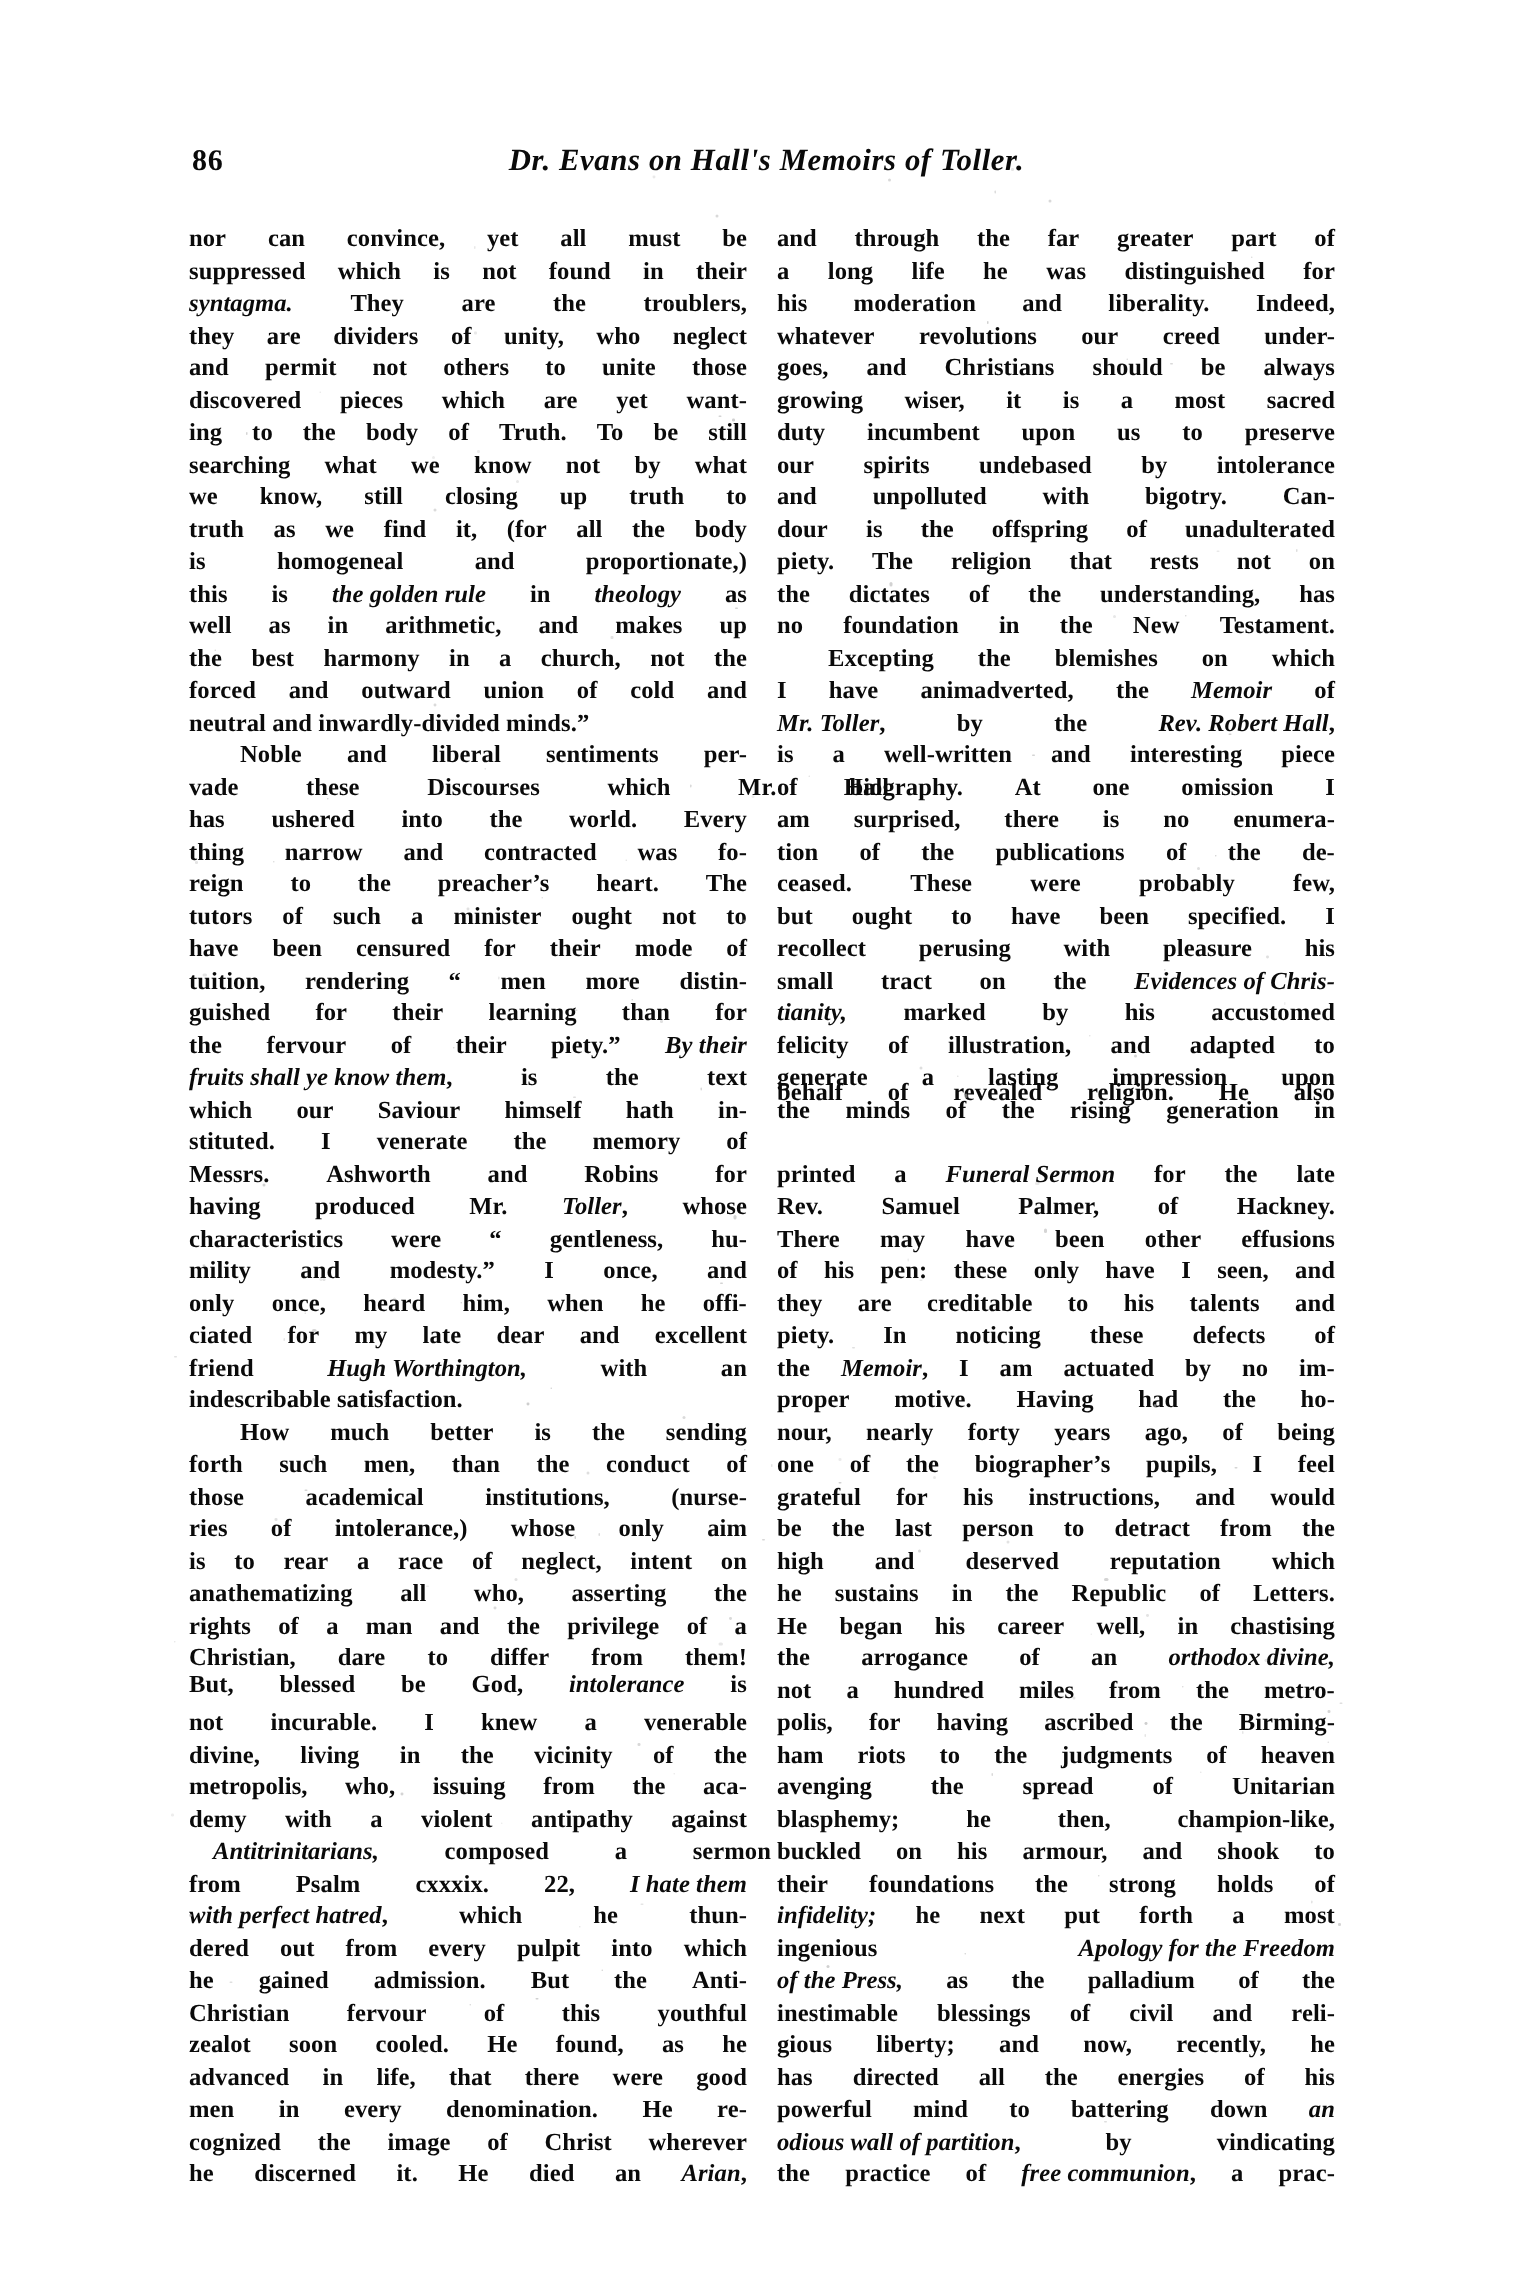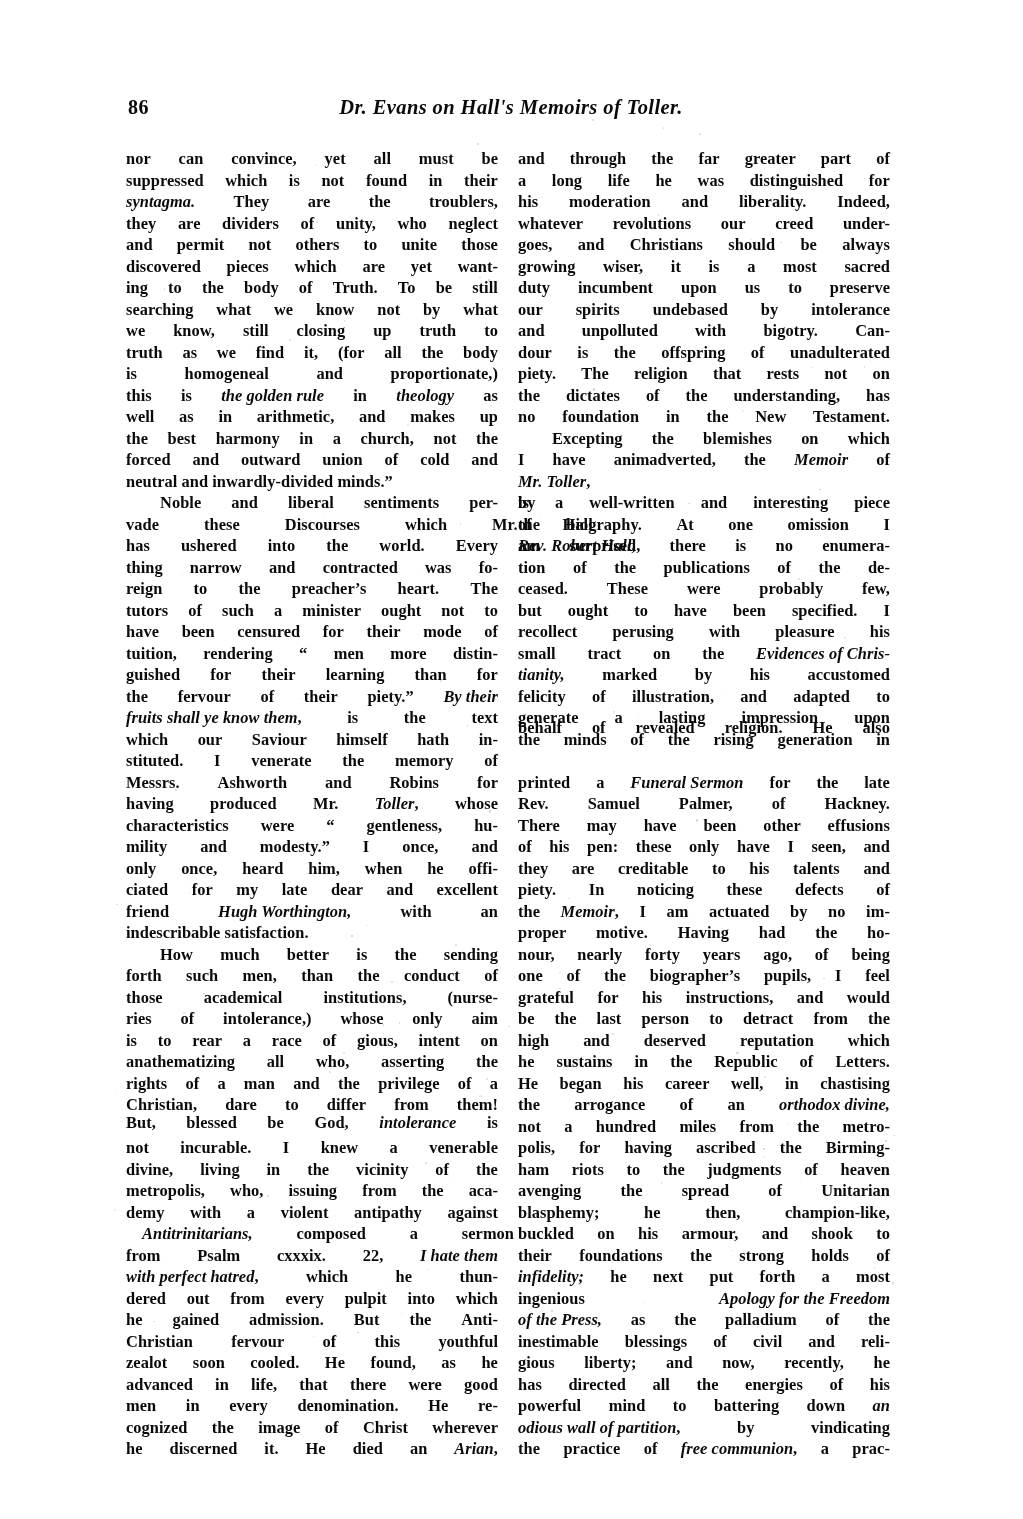--- a/index.html
+++ b/index.html
@@ -430,21 +430,21 @@
           <span>only</span>
           <span>aim</span>
         </div>
         <div class="tline just" style="position: absolute; top: 881.5px; left: 0px;">
           <span>is</span>
           <span>to</span>
           <span>rear</span>
           <span>a</span>
           <span>race</span>
           <span>of</span>
-          <span>gious,</span>
+          <span>neglect,</span>
           <span>intent</span>
           <span>on</span>
         </div>
         <div class="tline just" style="position: absolute; top: 903px; left: 0px;">
           <span>anathematizing</span>
           <span>all</span>
           <span>who,</span>
           <span>asserting</span>
           <span>the</span>
         </div>
@@ -708,21 +708,21 @@
           <span>which</span>
         </div>
         <div class="tline just" style="position: absolute; top: 301px; left: 0px;">
           <span>I</span>
           <span>have</span>
           <span>animadverted,</span>
           <span>the</span>
           <span><i>Memoir</i></span>
           <span>of</span>
         </div>
-        <div class="tline just" style="position: absolute; top: 322.5px; left: 0px; flex-direction: column;">
+        <div class="tline just" style="position: absolute; top: 322.5px; left: 0px;">
           <span><i>Mr. Toller</i>,</span>
           <span>by</span>
           <span>the</span>
           <span><i>Rev. Robert Hall</i>,</span>
         </div>
         <div class="tline just" style="position: absolute; top: 344px; left: 0px;">
           <span>is</span>
           <span>a</span>
           <span>well-written</span>
           <span>and</span>

